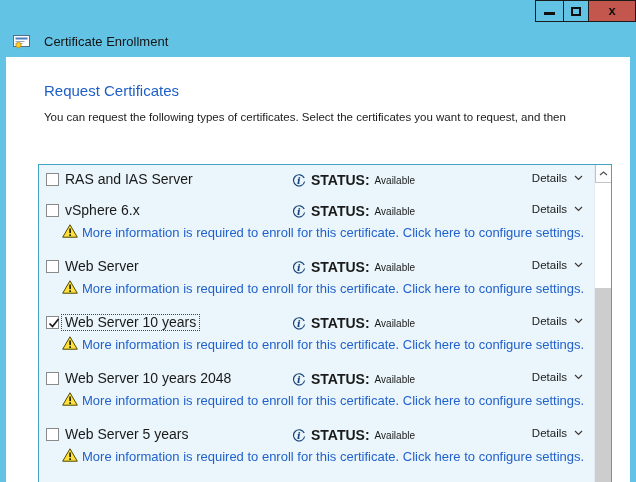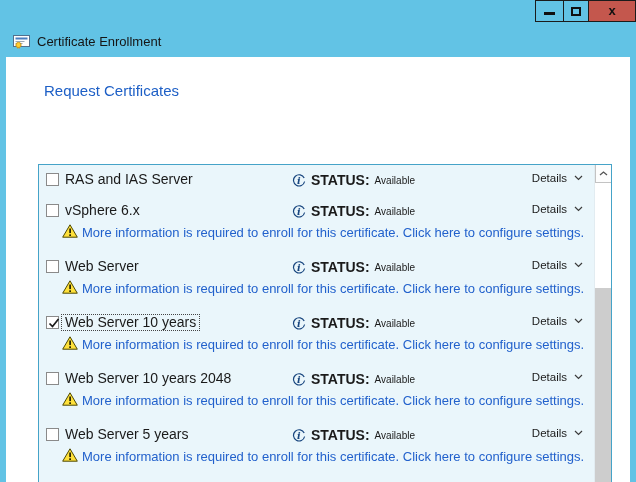--- a/index.html
+++ b/index.html
@@ -13,21 +13,21 @@
   
   .titlebar{position:absolute;left:0;top:0;width:636px;height:57px;}
   .win-controls{position:absolute;top:0;right:0;display:flex;}
   .win-btn{height:22px;border:1px solid #1b1b1b;display:flex;align-items:center;justify-content:center;margin-left:-1px;cursor:default;}
   .win-btn.min{width:29px;}
   .win-btn.max{width:26px;}
   .win-btn.close{width:48px;background:var(--close_red);}
   .glyph-min{width:11px;height:3px;background:#101010;margin-top:5px;}
   .glyph-max{width:10px;height:9px;border:2px solid #101010;margin-top:1px;}
   .glyph-close{font-size:13px;font-weight:bold;color:#101010;line-height:20px;}
-  .title-row{position:absolute;left:13px;top:34px;display:flex;align-items:center;gap:7px;}
+  .title-row{position:absolute;left:13px;top:34px;display:flex;align-items:center;gap:14px;}
   .title-text{font-size:13px;color:#151515;}
   
   .content{position:absolute;left:6px;top:57px;width:624px;height:425px;background:#ffffff;}
   .page-heading{position:absolute;left:38px;top:25px;font-size:15px;color:var(--heading_blue);}
   .page-desc{position:absolute;left:38px;top:53px;font-size:11.5px;line-height:15px;color:#1b1b1b;white-space:nowrap;}
   
   .cert-list{
     position:absolute;left:32px;top:107px;width:574px;height:340px;
     border:1px solid var(--list_border);background:var(--list_bg);
   }
@@ -88,20 +88,21 @@
           <circle cx="5.5" cy="11" r="2.6" fill="#ffce31" stroke="#c8931d"></circle>
         </svg>
       </span>
       <span class="title-text">Certificate Enrollment</span>
     </div>
   </div>
 
   <div class="content">
     <div class="page-heading">Request Certificates</div>
     <div class="page-desc">
+      <div>You can request the following types of certificates. Select the certificates you want to request, and then</div>
     </div>
 
     <div class="cert-list">
       <div class="list-inner" id="list-items">
   <div class="cert-item">
     <div class="item-row">
       <span class="chk">
         
       </span>
       <span class="item-label">RAS and IAS Server</span>

